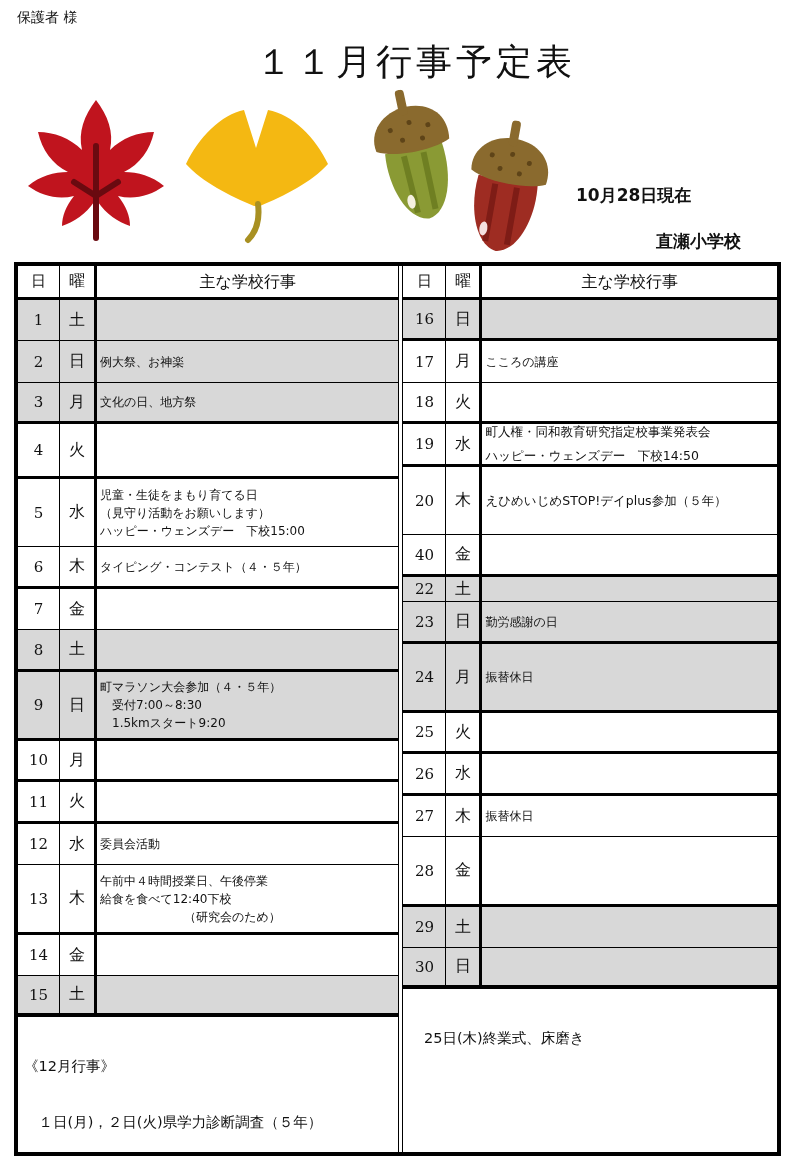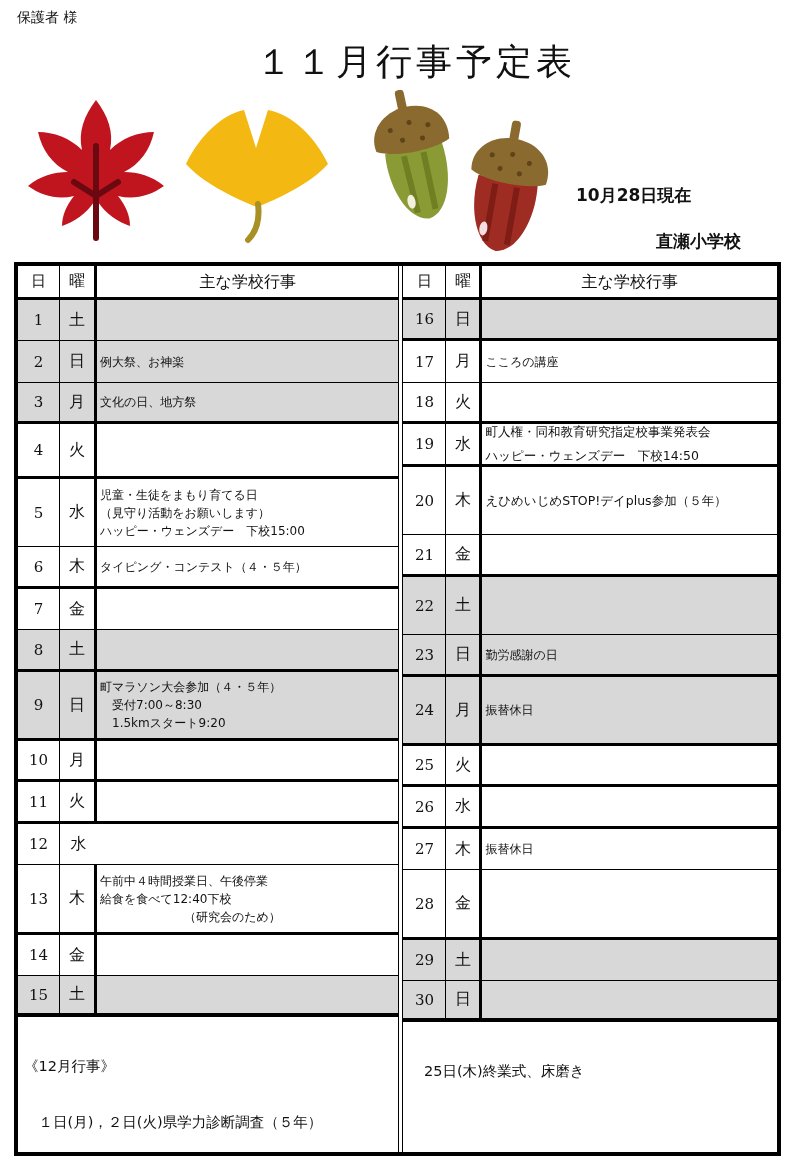--- a/index.html
+++ b/index.html
@@ -145,20 +145,21 @@
       <div class="cell c-ev"></div>
     </div>
     <div class="row thick" style="height:42px">
       <div class="cell c-day">11</div>
       <div class="cell c-wd">火</div>
       <div class="cell c-ev"></div>
     </div>
     <div class="row" style="height:41px">
       <div class="cell c-day">12</div>
       <div class="cell c-wd">水</div>
+      <div class="cell c-ev">委員会活動</div>
     </div>
     <div class="row thick" style="height:70px">
       <div class="cell c-day">13</div>
       <div class="cell c-wd">木</div>
       <div class="cell c-ev">午前中４時間授業日、午後停業
 給食を食べて12:40下校
 　　　　　　　（研究会のため）</div>
     </div>
     <div class="row" style="height:41px">
       <div class="cell c-day">14</div>
@@ -206,25 +207,25 @@
       <div class="cell c-wd">水</div>
       <div class="cell c-ev small">町人権・同和教育研究指定校事業発表会
 ハッピー・ウェンズデー　下校14:50</div>
     </div>
     <div class="row" style="height:68px">
       <div class="cell c-day">20</div>
       <div class="cell c-wd">木</div>
       <div class="cell c-ev small">えひめいじめSTOP!デイplus参加（５年）</div>
     </div>
     <div class="row thick" style="height:42px">
-      <div class="cell c-day">21</div>
-      <div class="cell c-wd">金</div>
-      <div class="cell c-ev"></div>
-    </div>
-    <div class="row gray" style="height:58px">
+      <div class="cell c-day">40</div>
+      <div class="cell c-wd">金</div>
+      <div class="cell c-ev"></div>
+    </div>
+    <div class="row gray" style="height:25px">
       <div class="cell c-day">22</div>
       <div class="cell c-wd">土</div>
       <div class="cell c-ev"></div>
     </div>
     <div class="row gray thick" style="height:42px">
       <div class="cell c-day">23</div>
       <div class="cell c-wd">日</div>
       <div class="cell c-ev">勤労感謝の日</div>
     </div>
     <div class="row gray thick" style="height:69px">

